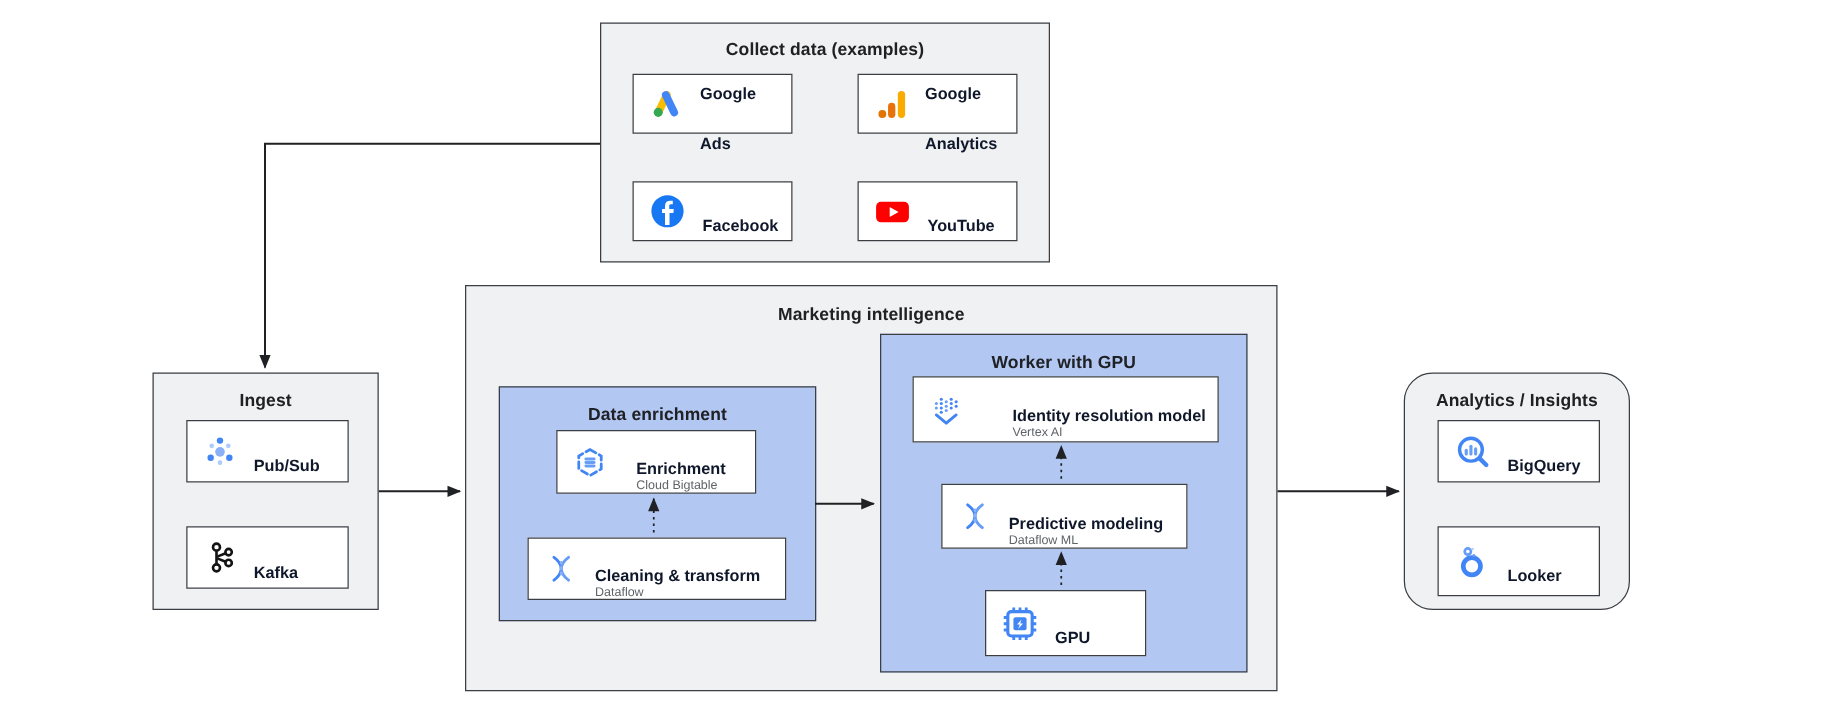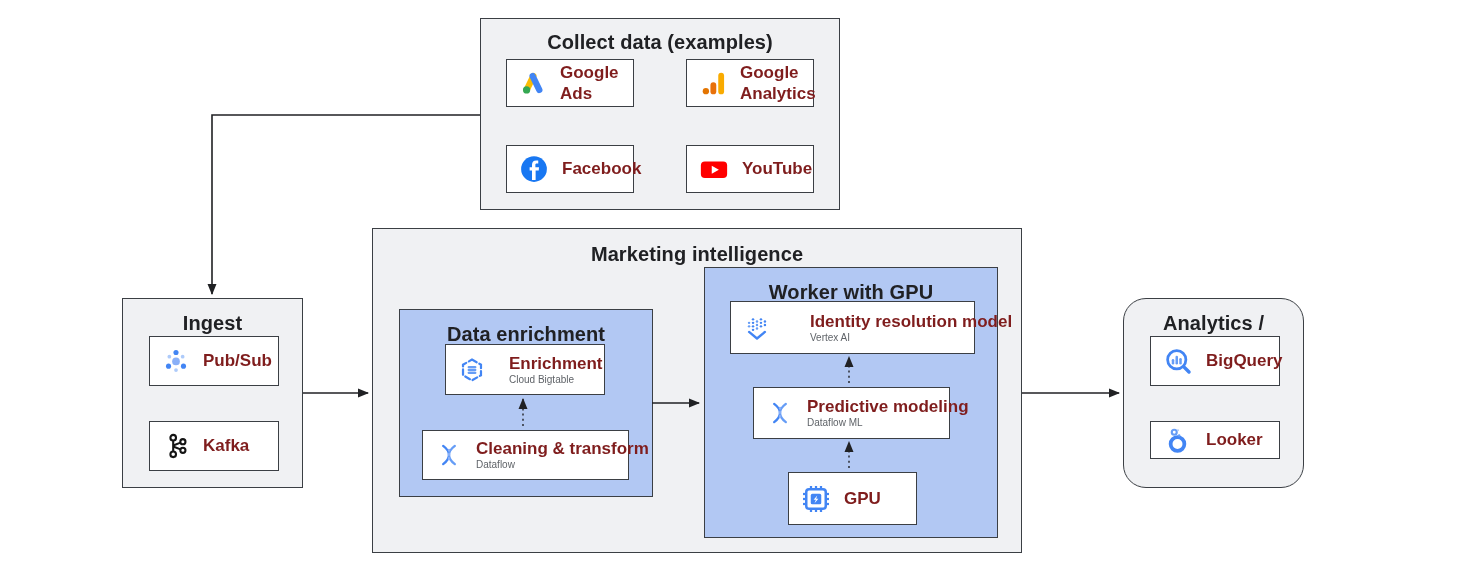--- a/index.html
+++ b/index.html
@@ -8,24 +8,24 @@
     font-family:"Liberation Sans", sans-serif;color:#202124;overflow:hidden;
   }
   .group{position:absolute;background:#f0f1f3;border:1.5px solid #3b3f44;box-sizing:border-box;}
   .zone{position:absolute;background:#b2c8f3;border:1.5px solid #3b3f44;box-sizing:border-box;}
   .card{
     position:absolute;background:#ffffff;border:1.4px solid #3b3f44;box-sizing:border-box;
     display:flex;align-items:center;gap:13px;padding:0 12px;
   }
   .group-title{
     position:absolute;left:0;right:0;text-align:center;
-    font-size:20px;font-weight:700;color:#202124;letter-spacing:.1px;
+    font-size:14px;font-weight:700;color:#202124;letter-spacing:.1px;
   }
   .tcol{display:flex;flex-direction:column;justify-content:center;}
-  .card-title{font-size:17px;font-weight:700;color:#7f1d1d;line-height:1.25;white-space:nowrap;}
+  .card-title{font-size:13px;font-weight:700;color:#0f172a;line-height:1.25;white-space:nowrap;margin-top:24px;}
   .card-sub{font-size:10px;font-weight:400;color:#5f6368;line-height:1.25;white-space:nowrap;}
   .icon{flex:0 0 auto;display:block;}
   svg.arrows{position:absolute;left:0;top:0;pointer-events:none;}
 </style>
 </head>
 <body>
 
 <div class="canvas">
 
   <div class="group" style="left:480px;top:18px;width:360px;height:192px;">
@@ -219,21 +219,21 @@
         <line x1="16.7" y1="16.7" x2="20.8" y2="20.8" stroke="#4285f4" stroke-width="2.8" stroke-linecap="round"></line>
         <g stroke="#669df6" stroke-width="2" stroke-linecap="round">
           <line x1="8" y1="11.4" x2="8" y2="13.7"></line>
           <line x1="11" y1="8.8" x2="11" y2="13.7"></line>
           <line x1="14" y1="10.5" x2="14" y2="13.7"></line>
         </g>
       </svg>
       <span class="card-title">BigQuery</span>
     </div>
 
-    <div class="card" style="left:26px;top:122px;width:130px;height:38px;align-items:center;">
+    <div class="card" style="left:26px;top:122px;width:130px;height:56px;align-items:center;">
       <svg class="icon" width="30" height="30" viewBox="0 0 24 24">
         <circle cx="11.6" cy="15.2" r="5.5" fill="none" stroke="#4285f4" stroke-width="3"></circle>
         <circle cx="9" cy="5.8" r="2" fill="none" stroke="#669df6" stroke-width="1.7"></circle>
         <circle cx="12.9" cy="8.3" r="1" fill="#669df6"></circle>
         <circle cx="12" cy="4.2" r="0.8" fill="#aecbfa"></circle>
       </svg>
       <span class="card-title">Looker</span>
     </div>
   </div>
 

